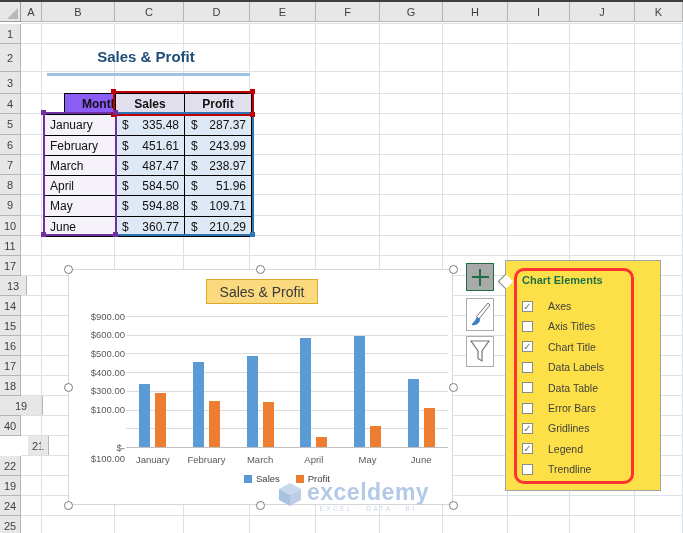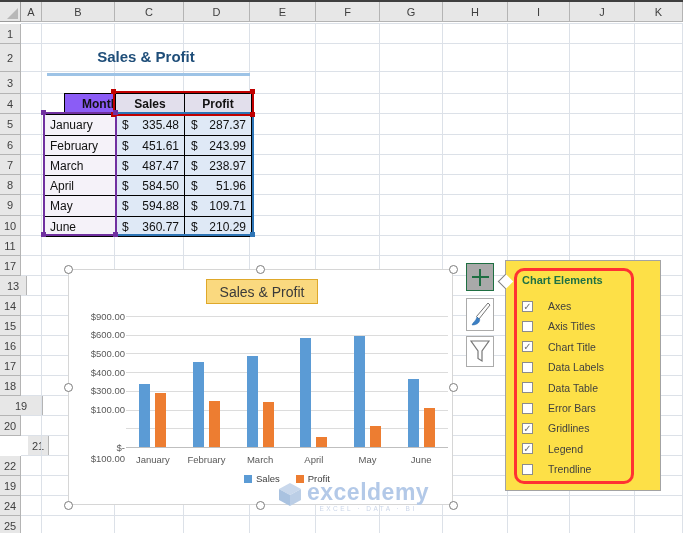--- a/index.html
+++ b/index.html
@@ -114,21 +114,21 @@
       <div class="rh" style="left: 0px; top: 214px; width: 21px; height: 20px;">10</div>
       <div class="rh" style="left: 0px; top: 234px; width: 21px; height: 20px;">11</div>
       <div class="rh" style="left: 0px; top: 254px; width: 21px; height: 20px;">17</div>
       <div class="rh" style="left: 0px; top: 274px; width: 27px; height: 20px;">13</div>
       <div class="rh" style="left: 0px; top: 294px; width: 21px; height: 20px;">14</div>
       <div class="rh" style="left: 0px; top: 314px; width: 21px; height: 20px;">15</div>
       <div class="rh" style="left: 0px; top: 334px; width: 21px; height: 20px;">16</div>
       <div class="rh" style="left: 0px; top: 354px; width: 21px; height: 20px;">17</div>
       <div class="rh" style="left: 0px; top: 374px; width: 21px; height: 20px;">18</div>
       <div class="rh" style="left: 0px; top: 394px; width: 43px; height: 20px;">19</div>
-      <div class="rh" style="left: 0px; top: 414px; width: 21px; height: 20px;">20</div>
+      <div class="rh" style="left: 0px; top: 414px; width: 21px; height: 20px;">40</div>
       <div class="rh" style="left: 0px; top: 434px; width: 21px; height: 20px; margin-left: 28px;">21</div>
       <div class="rh" style="left: 0px; top: 454px; width: 21px; height: 20px;">22</div>
       <div class="rh" style="left: 0px; top: 474px; width: 21px; height: 20px;">19</div>
       <div class="rh" style="left: 0px; top: 494px; width: 21px; height: 20px;">24</div>
       <div class="rh" style="left: 0px; top: 514px; width: 21px; height: 20px;">25</div>
     </div>
   <div id="gridlayer">
       <div class="gv" style="left: 41px;"></div>
       <div class="gv" style="left: 114px;"></div>
       <div class="gv" style="left: 183px;"></div>

